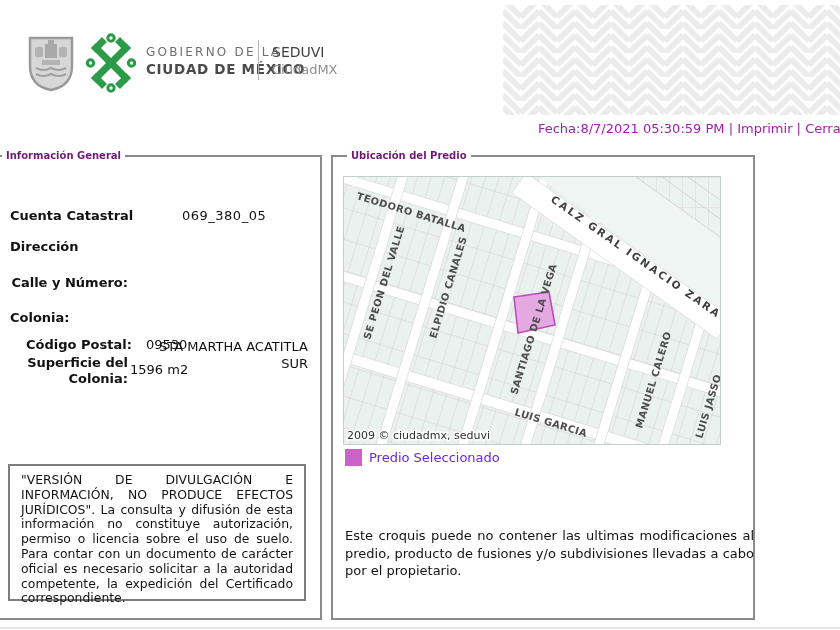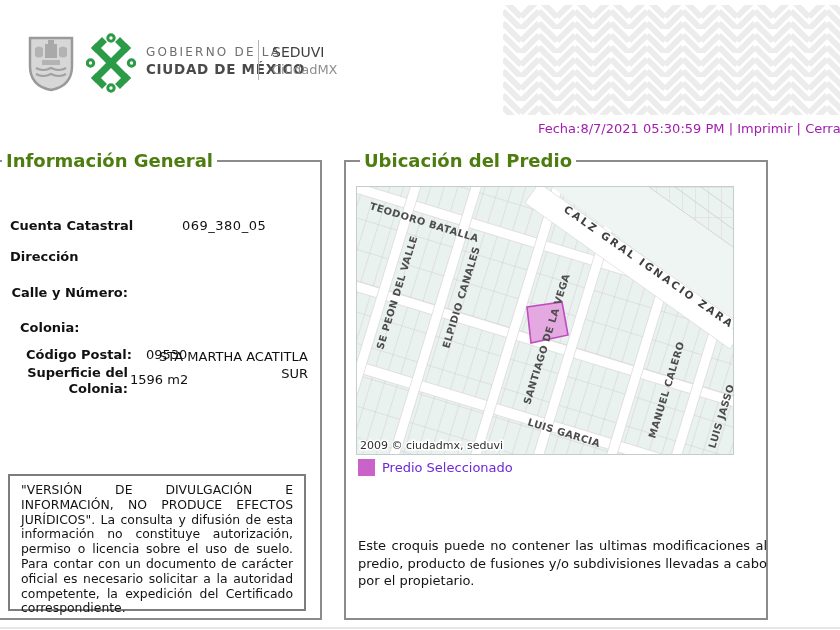--- a/index.html
+++ b/index.html
@@ -19,33 +19,33 @@
   .hdr-seduvi{position:absolute;left:272px;top:44px;line-height:17px;}
   .seduvi{font-size:14px;font-weight:normal;color:#3f3f3f;}
   .ciudadmx{font-size:13px;color:#8f8f8f;}
   .hdr-pattern{position:absolute;left:503px;top:5px;width:337px;height:110px;}
   
   .fecha-line{position:absolute;top:121px;left:0;width:846px;text-align:right;
     font-size:13px;color:#1c1c1c;white-space:nowrap;}
   .fecha-line span{color:#a21caf;text-decoration:none;}
   
   fieldset{position:absolute;margin:0;padding:0;border:2px solid #8b8b8b;background:#fff;}
-  legend{font-weight:bold;font-size:18px;color:#4d7c0f;padding:0 4px;margin-left:14px;white-space:nowrap;}
+  legend{font-weight:bold;font-size:10px;color:#701a75;padding:0 4px;margin-left:14px;white-space:nowrap;}
   .fs-general{left:-14px;top:150px;width:332px;height:466px;}
-  .fs-ubicacion{left:344px;top:150px;width:420px;height:466px;}
+  .fs-ubicacion{left:331px;top:150px;width:420px;height:466px;}
   .fs-general *, .fs-ubicacion *{box-sizing:border-box;}
   .abs{position:absolute;text-align:right;}
   .flabel{font-weight:bold;color:#111;}
   .fvalue{color:#111;}
   
   .r-cuenta-l{left:22px;top:47px;}   .r-cuenta-v{left:194px;top:47px;letter-spacing:.5px;}
   .r-dir-l{left:22px;top:78px;}
   .r-calle-l{left:22px;top:114px;width:118px;line-height:16px;}
   .r-calle-v{left:142px;top:106px;width:178px;line-height:17px;}
-  .r-col-l{left:22px;top:149px;margin-left:10px;}
+  .r-col-l{left:22px;top:149px;}
   .r-col-v{left:142px;top:141px;width:178px;line-height:17px;margin-top:36px;}
   .r-cp-l{left:38px;top:176px;}      .r-cp-v{left:142px;top:176px;margin-left:16px;}
   .r-sup-l{left:22px;top:194px;width:118px;line-height:16px;}
   .r-sup-v{left:142px;top:201px;}
   .disclaimer-box{left:20px;top:303px;width:298px;height:137px;border:2px solid #7d7d7d;
     padding:7px 11px;text-align:justify;font-size:12.4px;line-height:14.8px;color:#131313;}
   
   .map-wrap{left:10px;top:15px;width:378px;height:269px;border:1px solid #c3cecc;}
   .map-wrap svg{display:block;}
   .legend-row{left:12px;top:288px;height:18px;}

